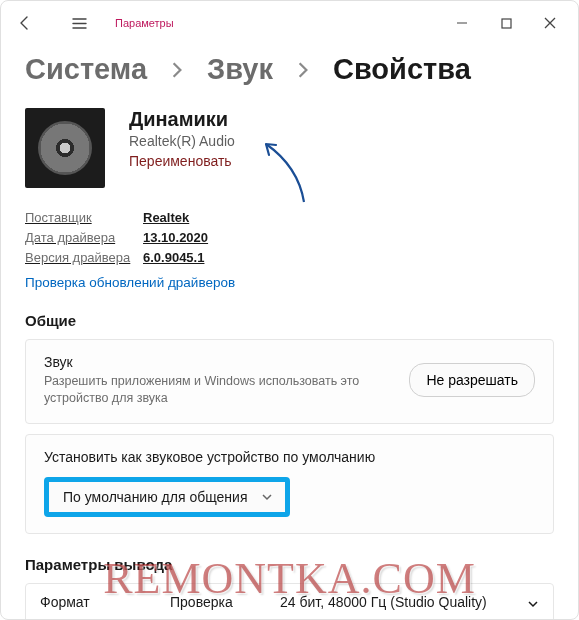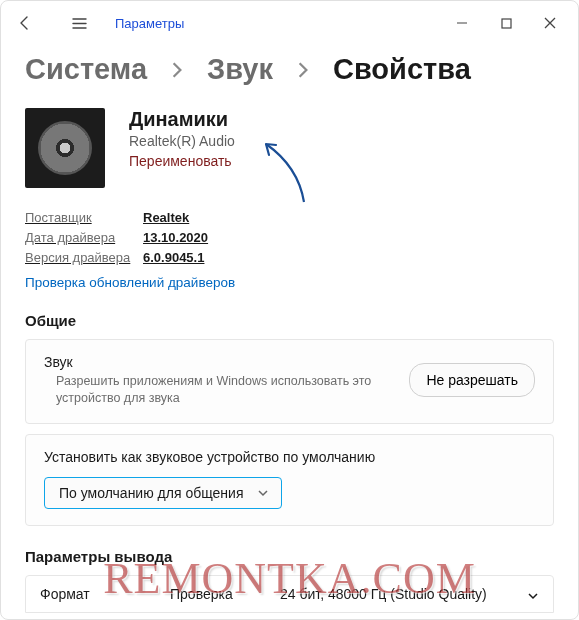--- a/index.html
+++ b/index.html
@@ -27,22 +27,22 @@
     align-items: center;
     gap: 18px;
   }
   .icon-btn {
     width: 36px; height: 36px;
     display: flex; align-items: center; justify-content: center;
     border-radius: 4px;
     color: #444;
   }
   .title-text {
-    font-size: 13px;
-    color: #1d4ed8;
+    font-size: 11px;
+    color: #be185d;
   }
   .window-controls {
     margin-left: auto;
     display: flex;
   }
   .window-controls .icon-btn { width: 44px; height: 32px; }
 
   
   .breadcrumb {
     display: flex;
@@ -125,35 +125,35 @@
     padding: 14px 18px 16px 18px;
     margin-bottom: 10px;
   }
   .card-row {
     display: flex;
     align-items: center;
     justify-content: space-between;
     gap: 16px;
   }
   .card-title { font-size: 14px; color:#1a1a1a; }
-  .card-desc { font-size: 12.5px; color:#6d6d6d; margin-top:3px; max-width:320px; line-height:1.35;margin-left:12px; }
+  .card-desc { font-size: 12.5px; color:#6d6d6d; margin-top:3px; max-width:320px; line-height:1.35; }
   .btn {
     border: 1px solid #d0d0d0;
     background: #fbfbfb;
     border-radius: 15px;
     font-size: 14px;
     padding: 8px 16px;
     cursor: pointer;
     font-family: inherit;
   }
   .dropdown {
     display:inline-flex;
     align-items:center;
     gap:14px;
-    border: 1px solid #0ea5e9;
+    border: 5px solid #0ea5e9;
     background: #fbfbfb;
     border-radius: 4px;
     font-size: 14px;
     padding: 7px 12px 7px 14px;
     cursor: pointer;
     margin-top:12px;
   }
   .dropdown .chev { color:#666; }
 
   

